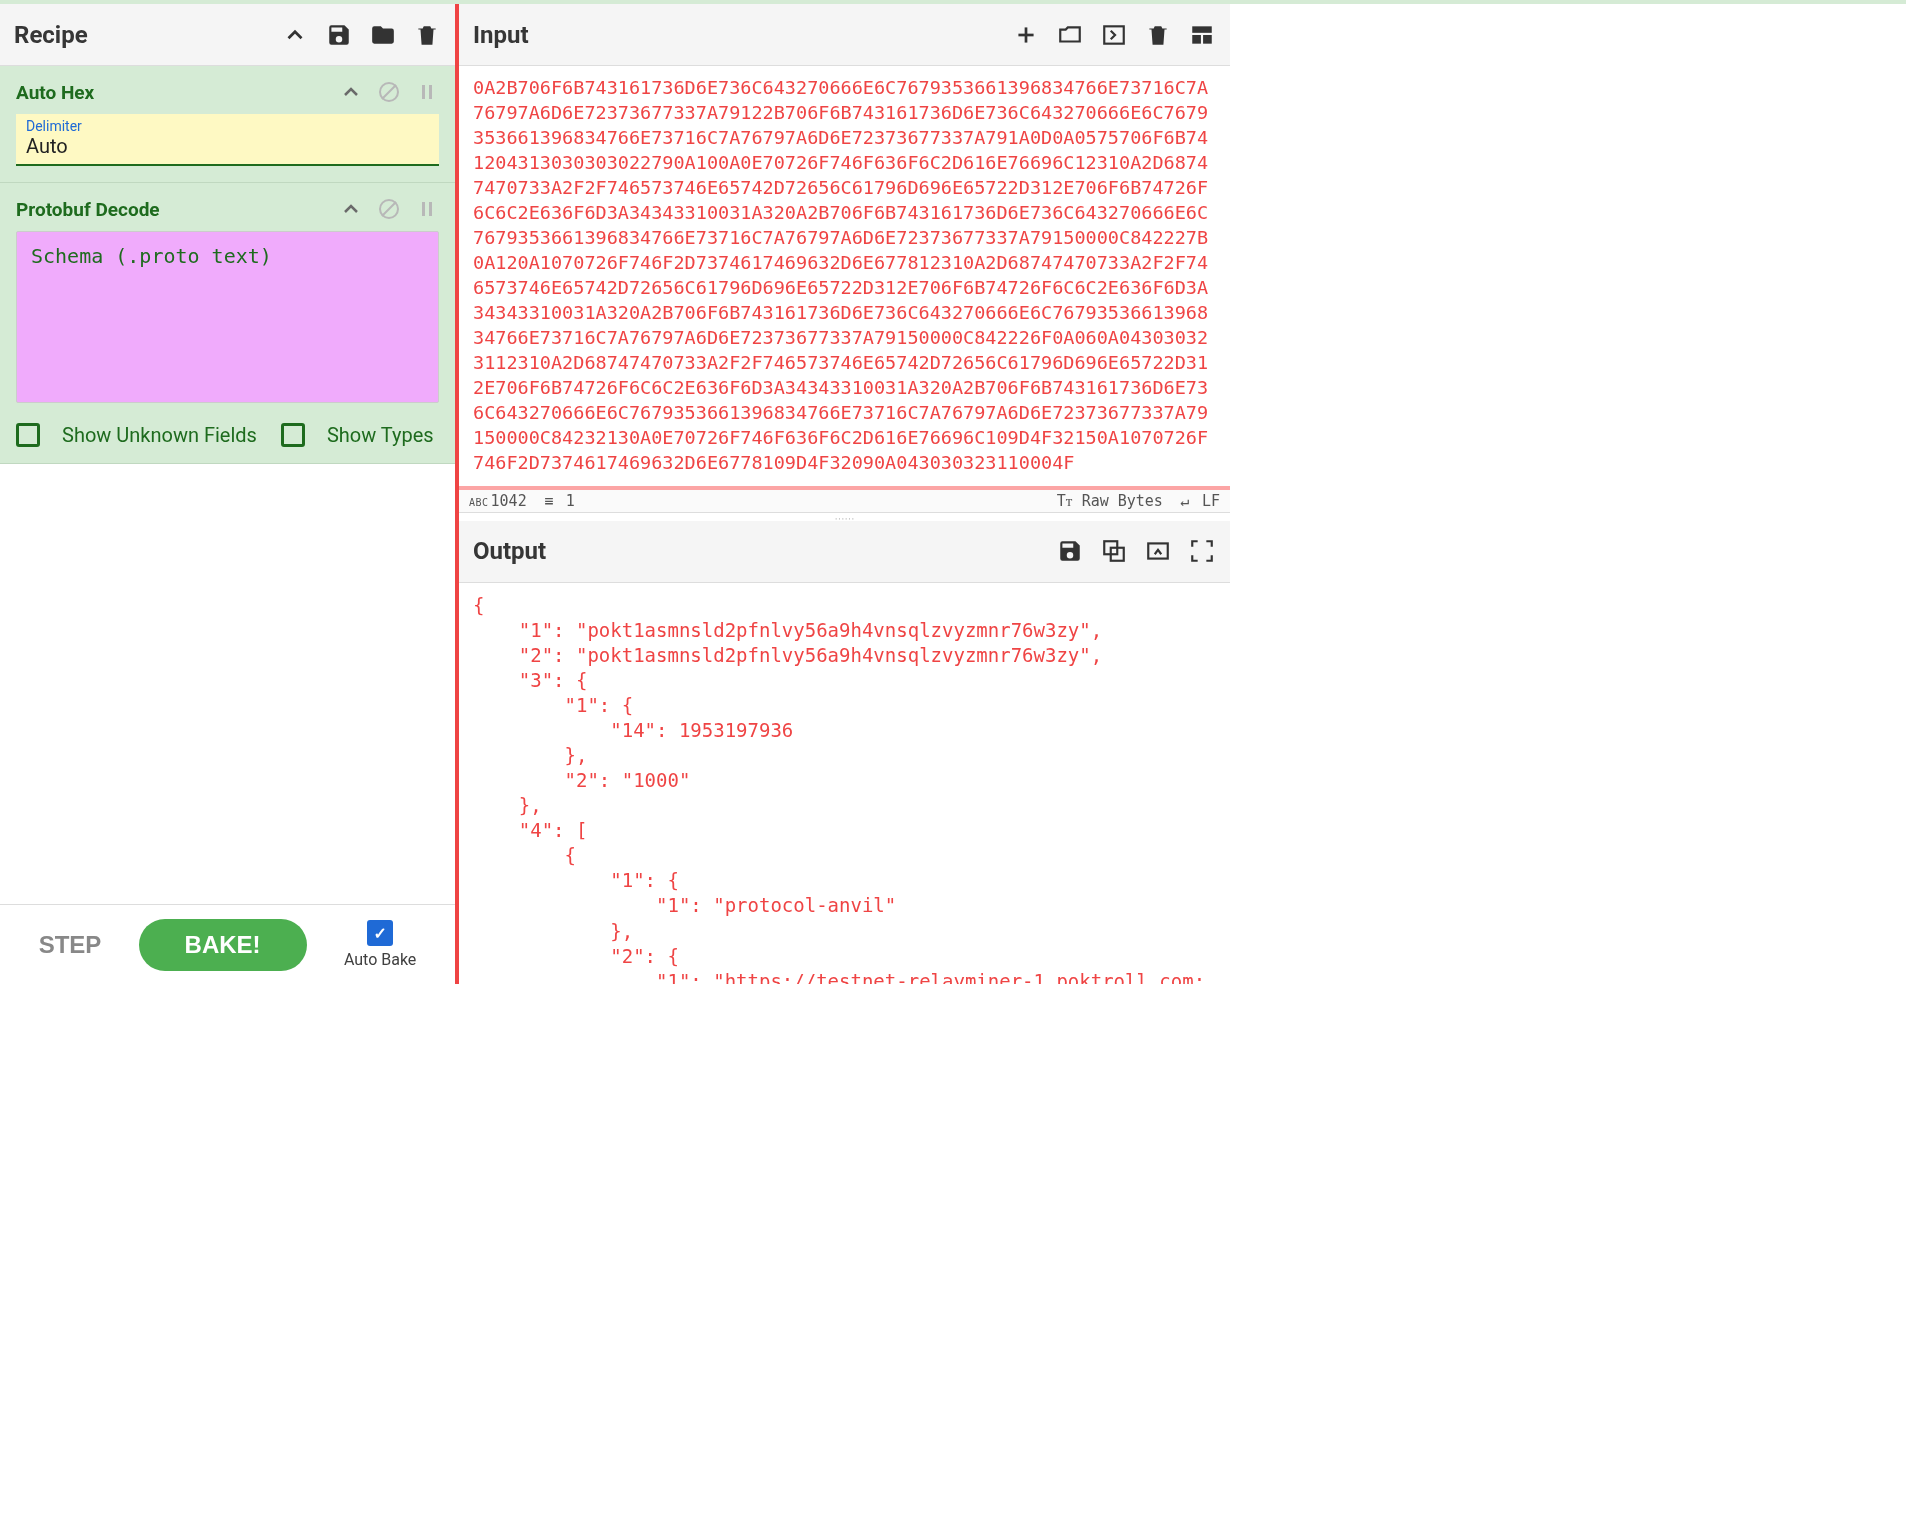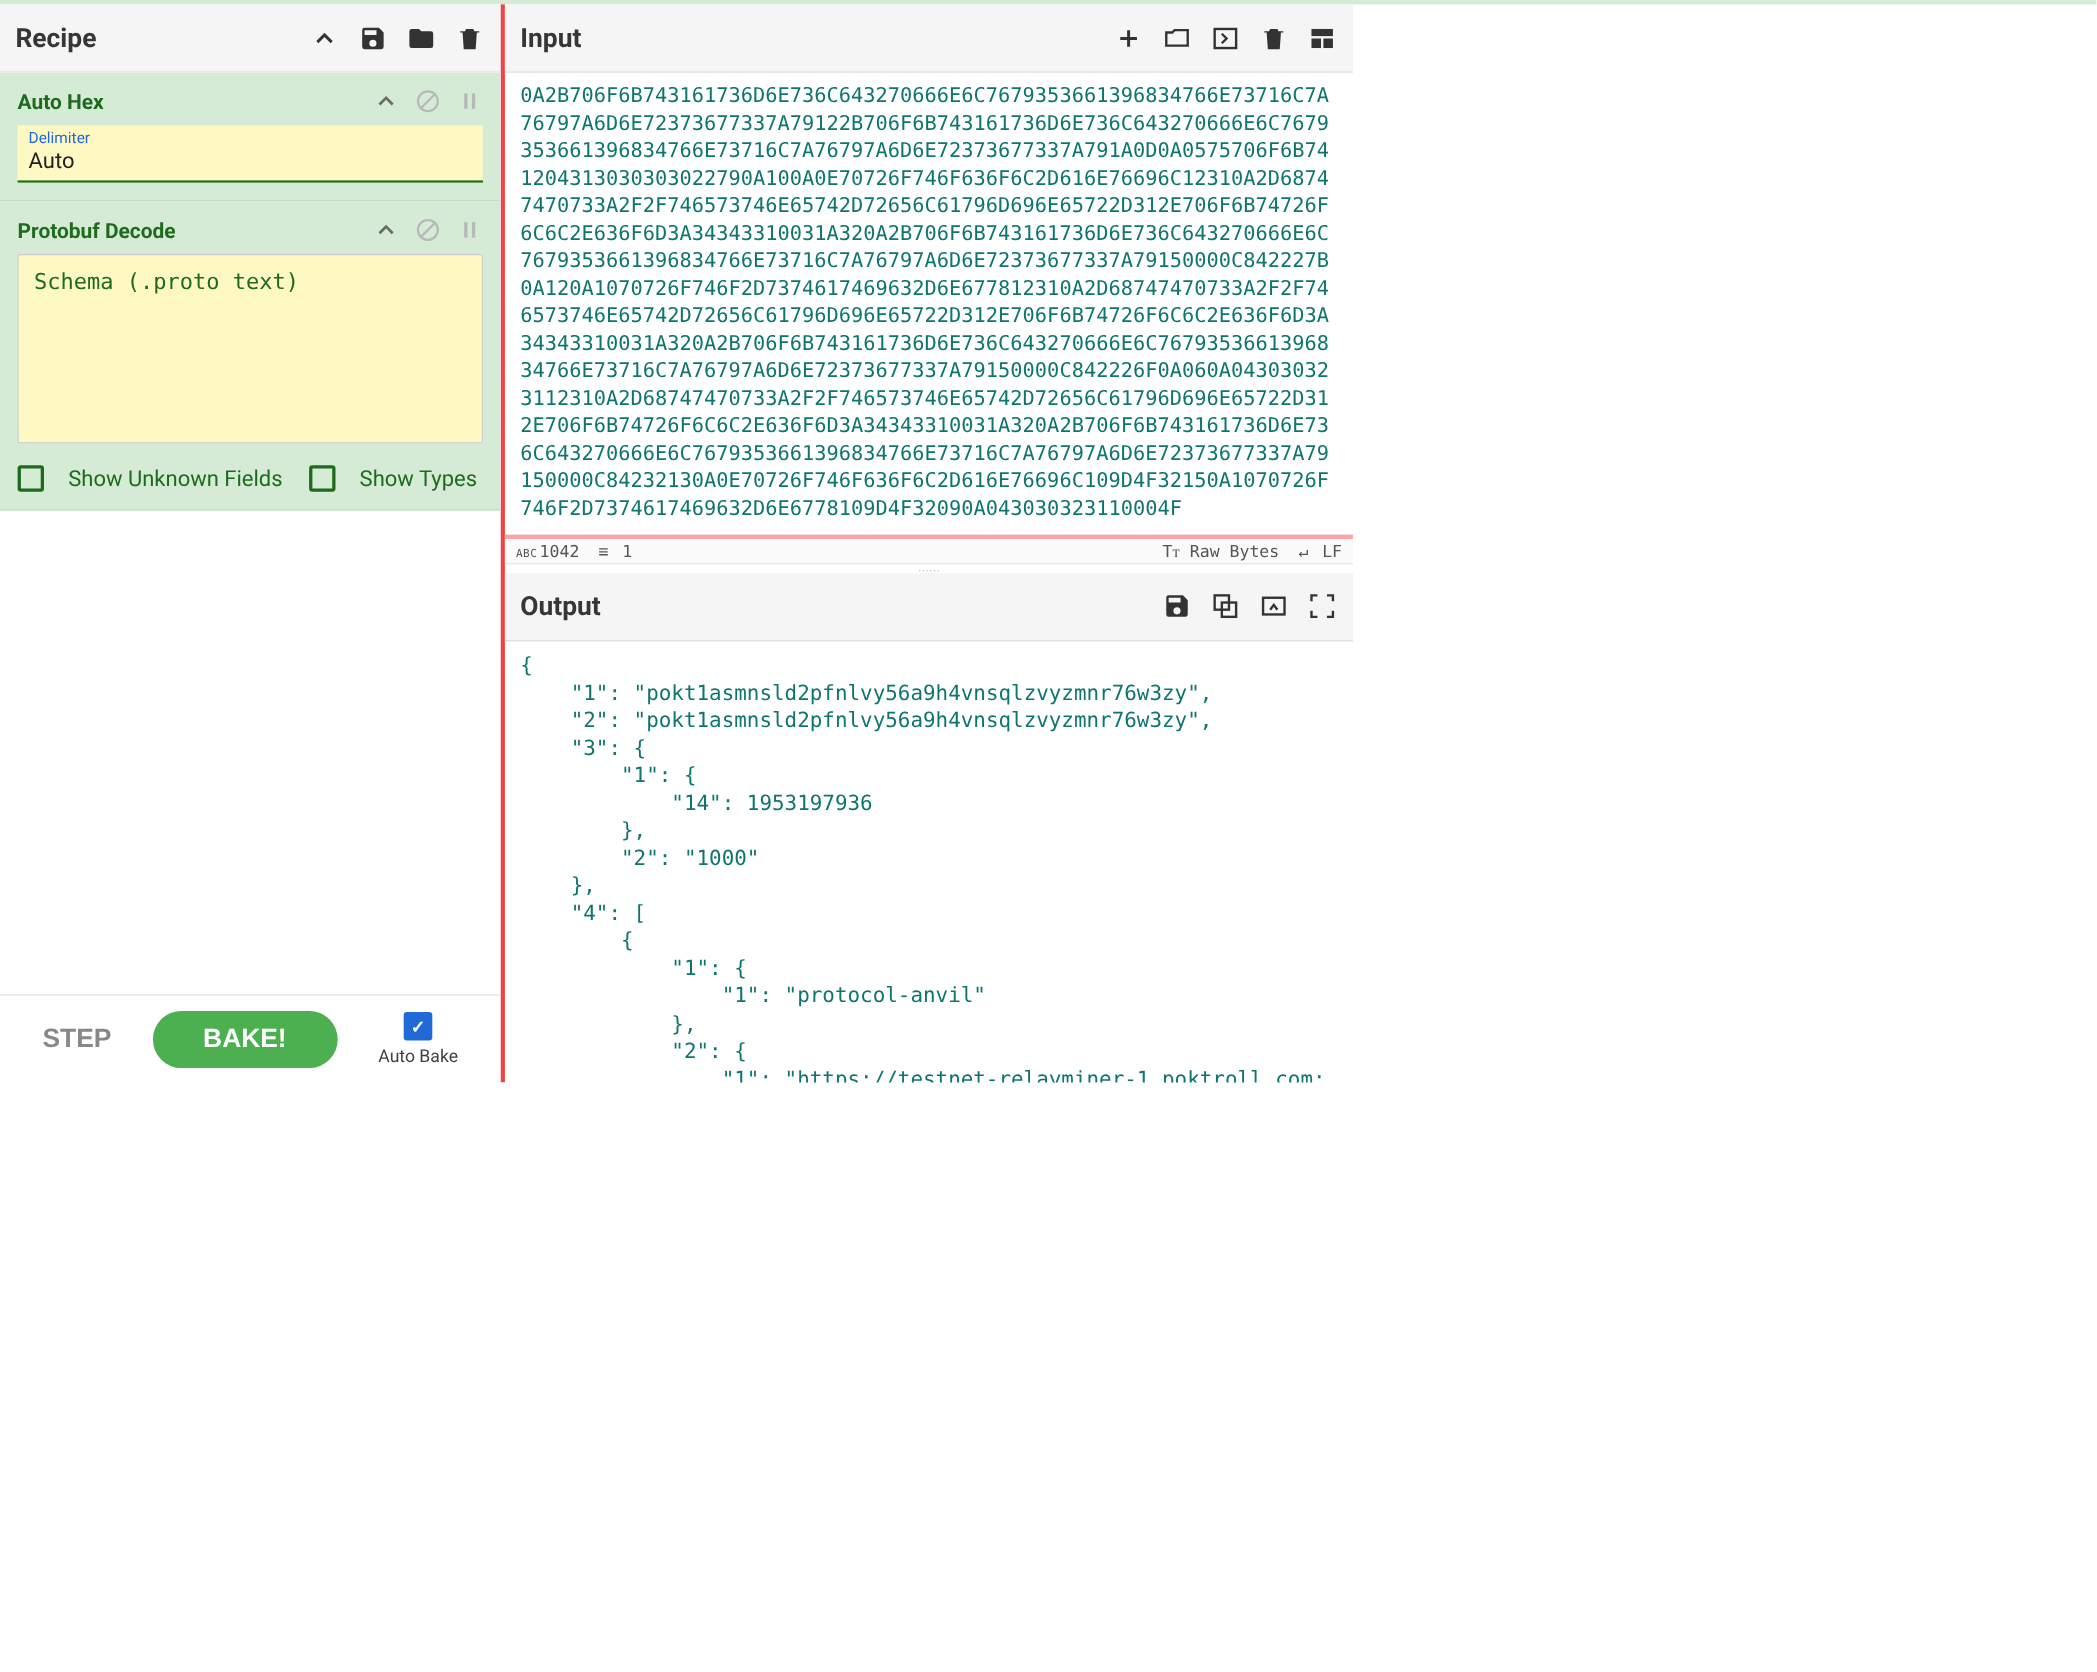--- a/index.html
+++ b/index.html
@@ -22,39 +22,39 @@
 .op-title { font-size: 19px; font-weight: 700; color: #1e6b1e; }
 .op-icons { display: flex; gap: 14px; align-items: center; }
 .op-icons .mini { width: 24px; height: 24px; color: #6a6a6a; cursor: pointer; }
 .op-icons .mini.disabled { color: #b8b8b8; }
 .op-icons svg { width: 100%; height: 100%; }
 
 .field-wrap { background: #fef9c3; border: none; border-bottom: 2px solid #1e6b1e; padding: 4px 10px 6px; }
 .field-label { font-size: 14px; color: #1f6ad6; }
 .field-value { font-size: 20px; color: #222; }
 
-.schema-box { background: #fef9c3; border: 1px solid #ccc; border-radius: 2px; height: 172px; padding: 12px 14px; resize: none; width: 100%; font-size: 20px; color: #1e6b1e; position: relative; }
+.schema-box { background: #f0abfc; border: 1px solid #ccc; border-radius: 2px; height: 172px; padding: 12px 14px; resize: none; width: 100%; font-size: 20px; color: #1e6b1e; position: relative; }
 .schema-box::placeholder { color: #1e6b1e; }
 
 .checks { display: flex; gap: 24px; margin-top: 16px; }
 .chk { display: flex; align-items: center; gap: 22px; }
 .chk-box { width: 24px; height: 24px; border: 3px solid #1e6b1e; border-radius: 3px; }
 .chk-label { font-size: 20px; color: #1e6b1e; }
 
 
 .recipe-footer { height: 80px; display: flex; align-items: center; justify-content: space-around; border-top: 1px solid #ddd; background: #fff; padding: 0 20px; }
 .step-btn { font-size: 24px; font-weight: 700; color: #888; background: none; border: none; cursor: pointer; }
 .bake-btn { background: #4caf50; color: #fff; font-size: 24px; font-weight: 800; border: none; border-radius: 30px; padding: 12px 46px; cursor: pointer; }
 .autobake { display: flex; flex-direction: column; align-items: center; gap: 4px; }
 .autobake-check { width: 26px; height: 26px; background: #1f6ad6; border-radius: 3px; display: flex; align-items: center; justify-content: center; color: #fff; font-weight: bold; }
 .autobake-label { font-size: 16px; color: #404040; }
 
 
 .io-half { display: flex; flex-direction: column; flex: 1; border-bottom: 1px solid #ddd; position: relative; }
-.io-body { flex: 1; overflow: auto; padding: 10px 14px; font-family: "Menlo", "Consolas", monospace; font-size: 18.5px; color: #0f766e; word-break: break-all; line-height: 1.35; white-space: pre-wrap; }
+.io-body { flex: 1; overflow: auto; padding: 10px 14px; font-family: "Menlo", "Consolas", monospace; font-size: 18.5px; color: #ef4444; word-break: break-all; line-height: 1.35; white-space: pre-wrap; }
 .io-status { height: 26px; display: flex; align-items: center; justify-content: space-between; padding: 0 10px; background: #fafafa; border-top: 4px solid #fca5a5; font-family: monospace; font-size: 15px; color: #555; }
 .io-status .left-stats, .io-status .right-stats { display: flex; gap: 14px; align-items: center; }
 .stat-lbl { font-size: 10px; letter-spacing: 0.5px; margin-right: 2px; }
 .stat-ico { width:16px; height:16px; display:inline-flex; align-items:center; justify-content:center; }
 .output-body { font-size: 19px; line-height: 1.32; }
 .drag-handle { height: 8px; text-align: center; color: #bbb; font-size: 10px; cursor: row-resize; }
 .top-green { height: 4px; background: #d5ebd5; width: 100%; }
 </style>
 </head>
 <body>

